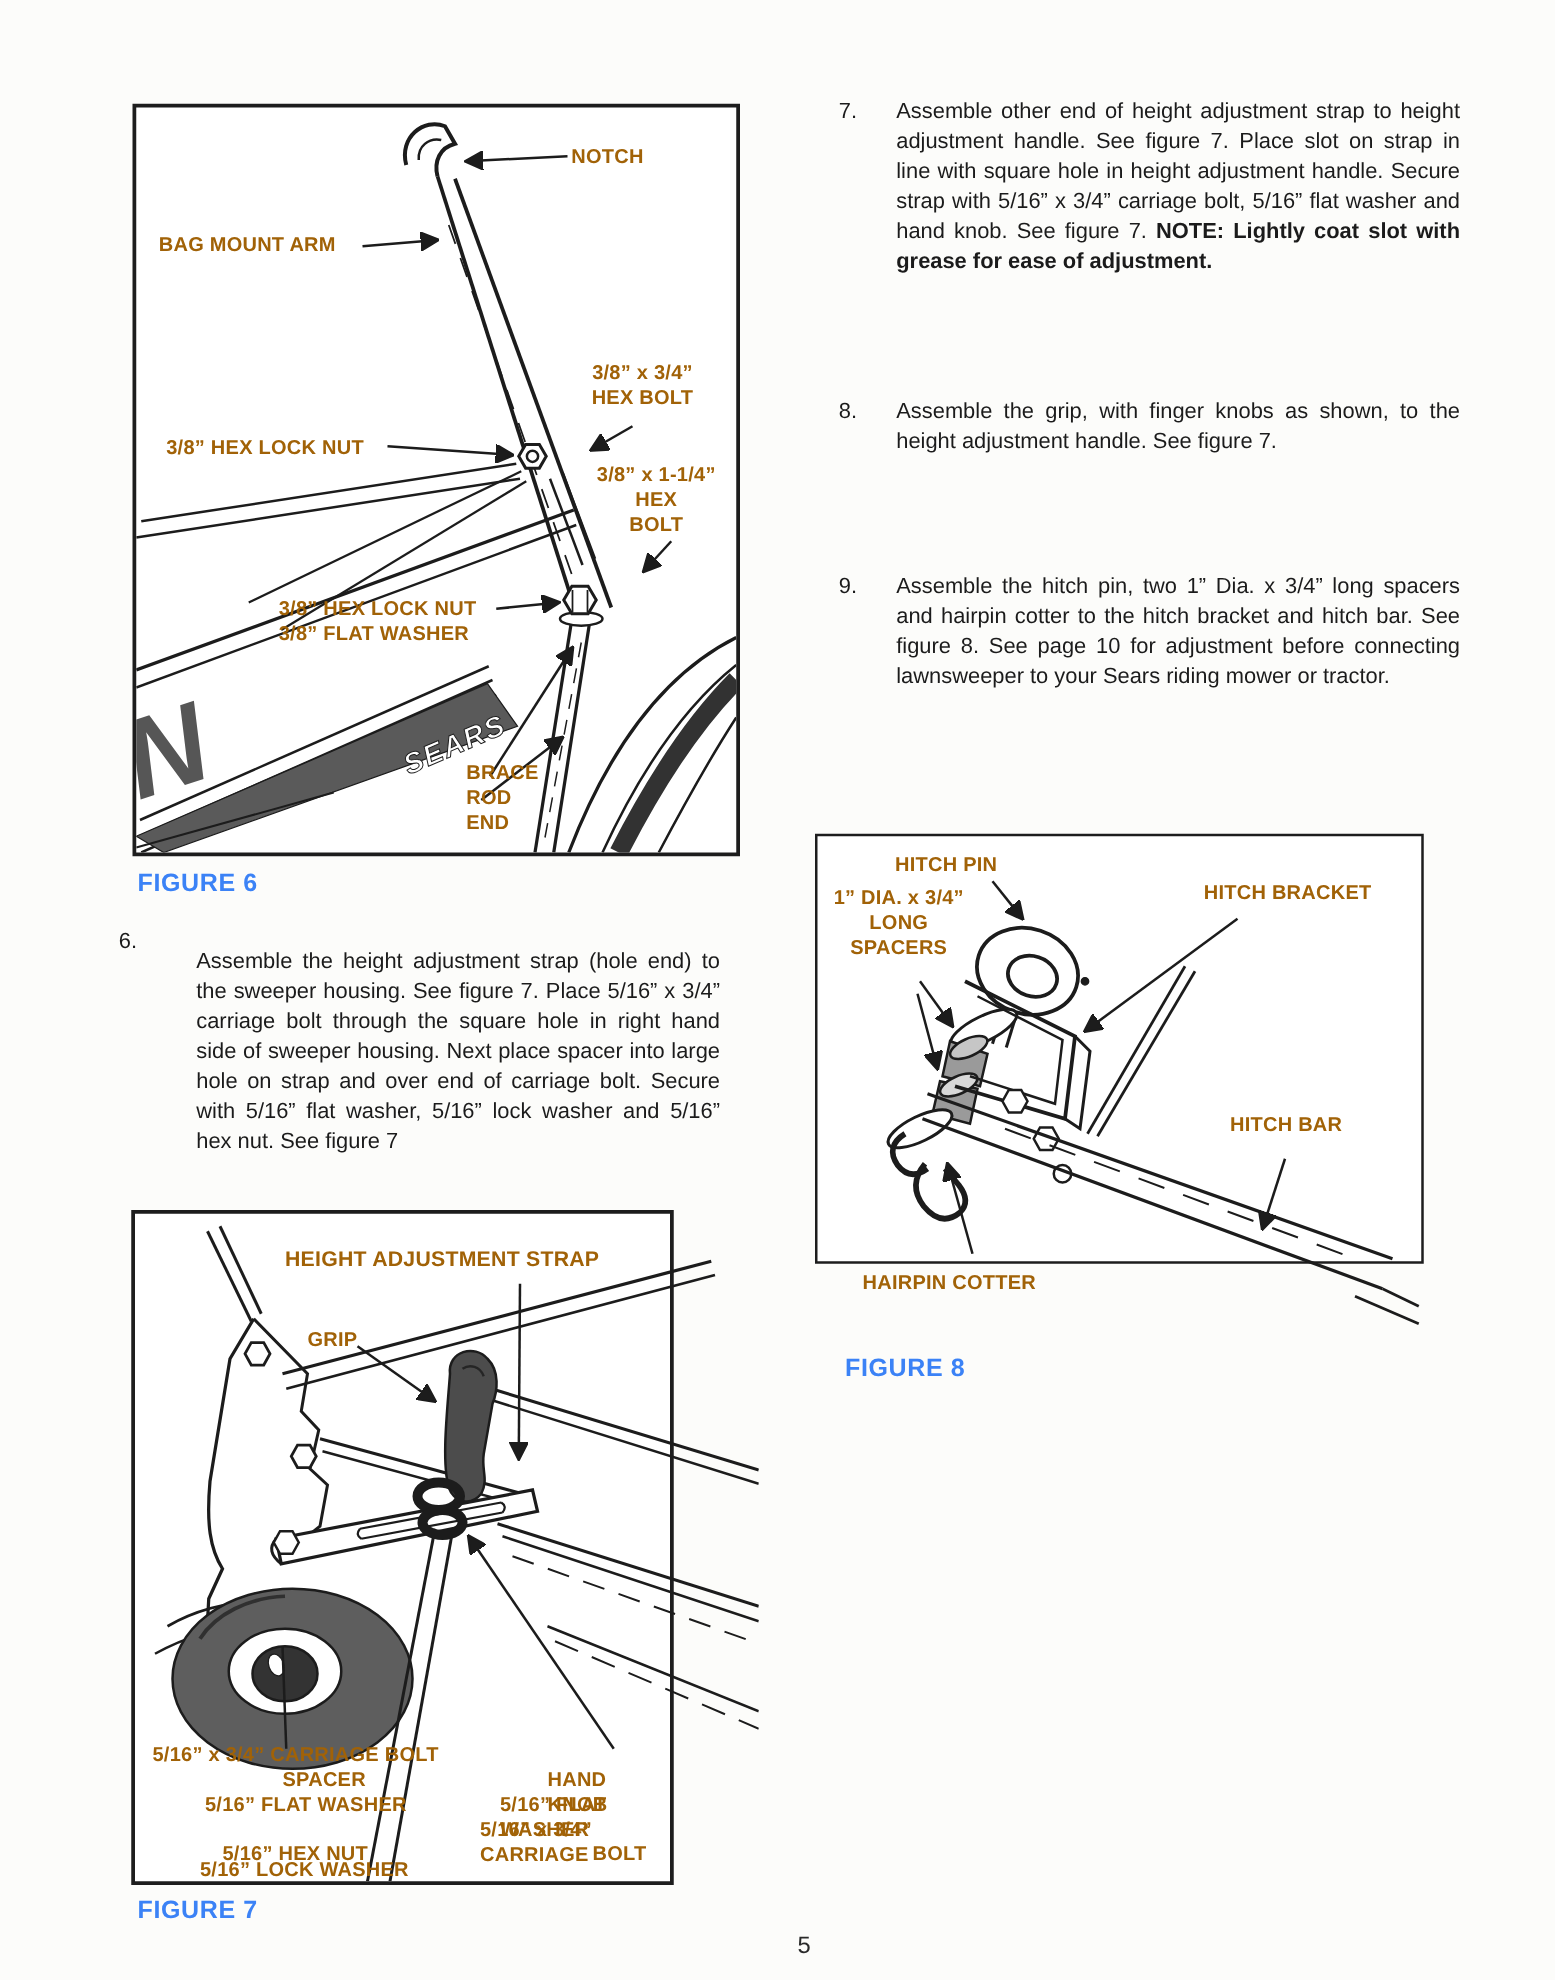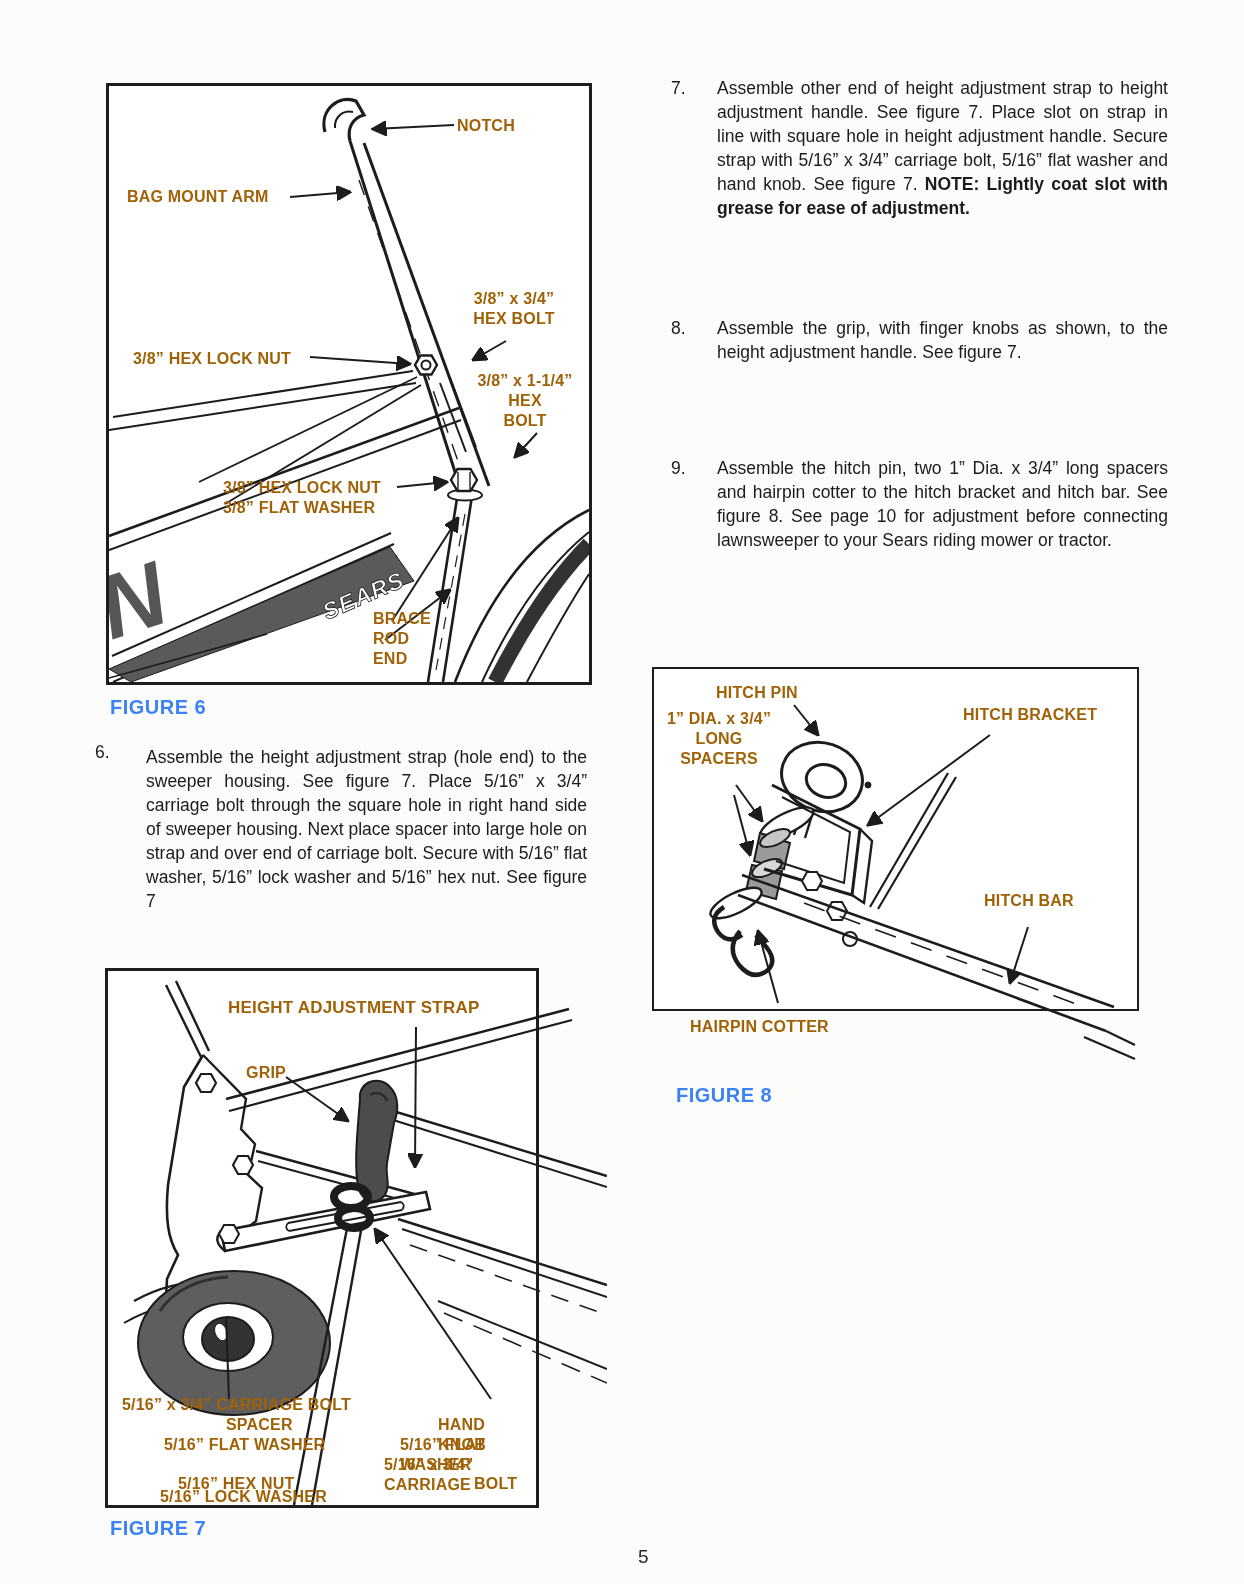--- a/index.html
+++ b/index.html
@@ -101,21 +101,21 @@
     <div class="lbl" style="left:114px;top:392px;">3/8” HEX LOCK NUT
 3/8” FLAT WASHER</div>
     <div class="lbl" style="left:264px;top:523px;">BRACE
 ROD
 END</div>
   </div>
   <div class="caption" style="left:110px;top:696px;">FIGURE 6</div>
 
   <div class="step" style="left:95px;top:740px;width:497px;">
     <span class="num">6.</span>
-    <p class="txt" style="margin:5px;"><span>Assemble the height adjustment strap (hole end) to the sweeper housing. See figure 7. Place 5/16” x 3/4” carriage bolt through the square hole in right hand side of sweeper housing. Next place spacer into large hole on strap and over end of carriage bolt. Secure with 5/16” flat washer, 5/16” lock washer and 5/16” hex nut. See figure 7</span></p>
+    <p class="txt" style="margin:16px;"><span>Assemble the height adjustment strap (hole end) to the sweeper housing. See figure 7. Place 5/16” x 3/4” carriage bolt through the square hole in right hand side of sweeper housing. Next place spacer into large hole on strap and over end of carriage bolt. Secure with 5/16” flat washer, 5/16” lock washer and 5/16” hex nut. See figure 7</span></p>
   </div>
 
   <div class="panel" style="left:105px;top:968px;width:434px;height:540px;">
     <svg width="499" height="534" viewBox="0 0 499 534">
       <defs>
         <marker id="ah7" viewBox="0 0 10 10" refX="9" refY="5" markerWidth="7.5" markerHeight="7.5" orient="auto">
           <path d="M0,0 L10,5 L0,10 z" fill="#1c1c1c" stroke="none"></path>
         </marker>
       </defs>
 

